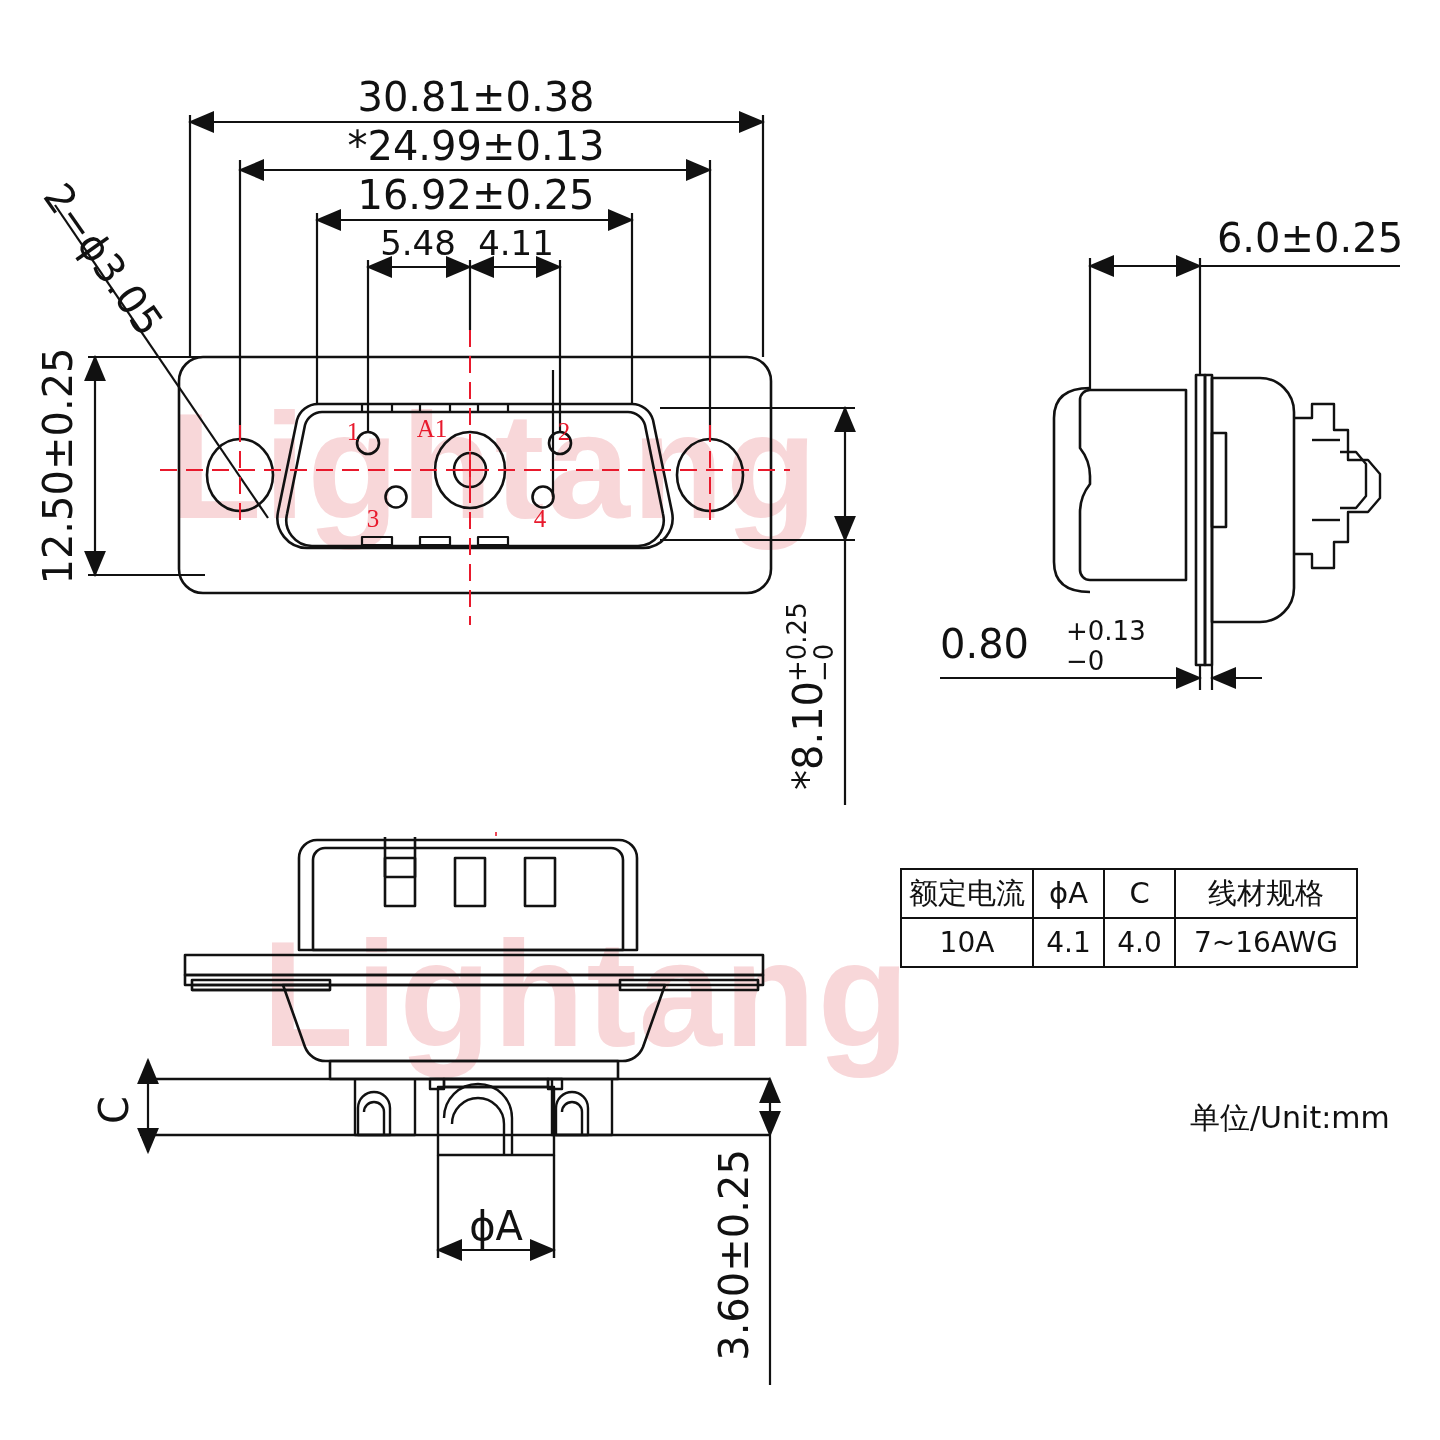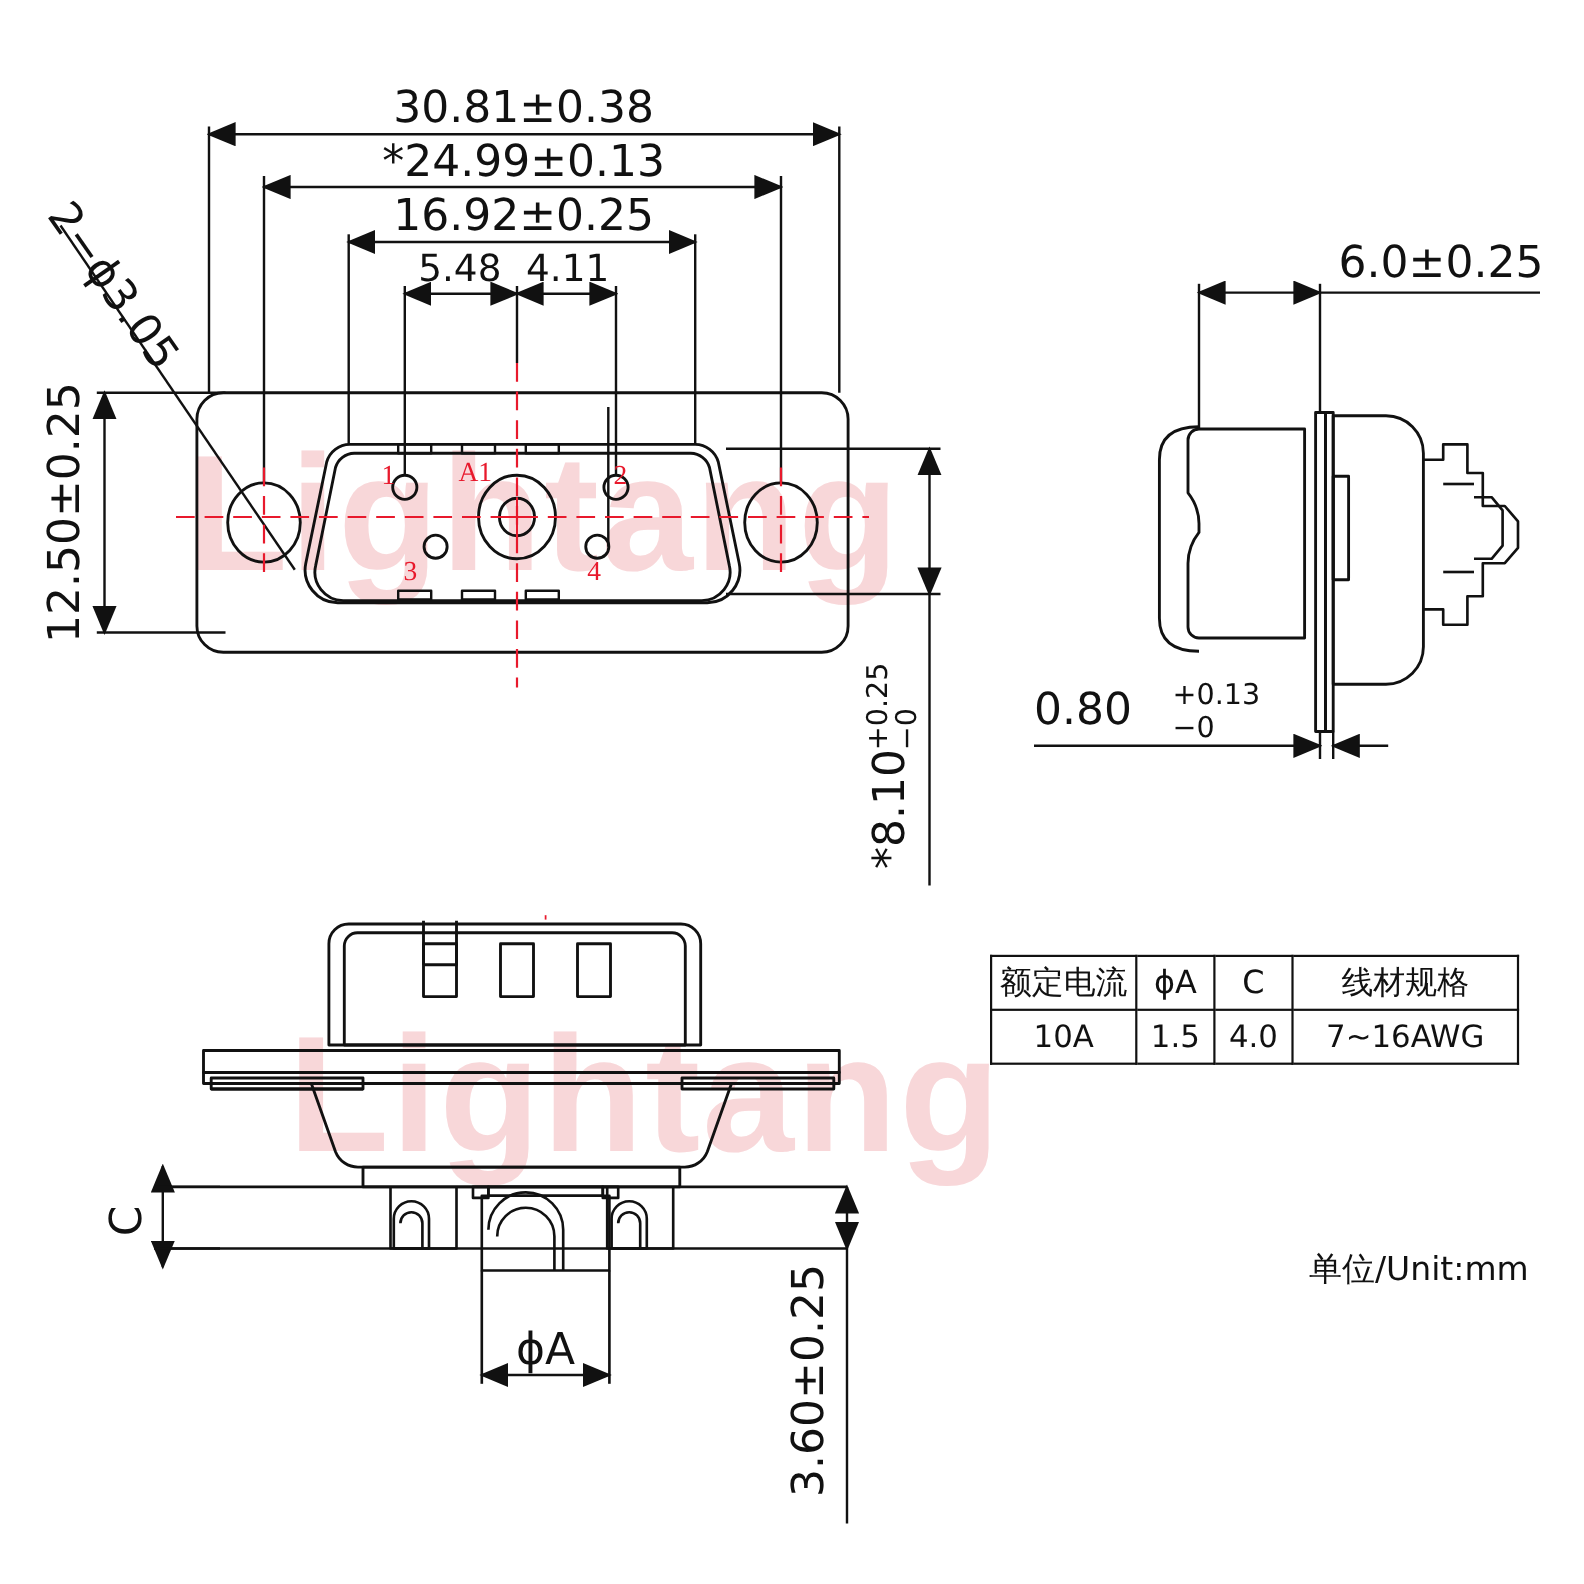--- a/index.html
+++ b/index.html
@@ -58,29 +58,28 @@
     color: #111111;
     font-size: 28px;
     padding: 0;
     height: 47px;
     line-height: 47px;
   }
   #spec-table th { font-size: 29px; }
   .c0 { width: 132px; }
   .c1 { width: 71px; }
   .c2 { width: 71px; }
-  .c3 { width: 205px; }
+  .c3 { width: 182px; }
   #unit-note {
     position: absolute;
     left: 1190px; top: 1098px;
     font-family: "DejaVu Sans", sans-serif;
     font-size: 30px;
     color: #111111;
     white-space: nowrap;
-    margin-top: 36px;
   }
 </style>
 </head>
 <body>
 
 <div id="page">
 
   <div class="wm" id="wm1">Lightang</div>
   <div class="wm" id="wm2">Lightang</div>
 
@@ -310,21 +309,21 @@
       <tr>
         <th class="c0">额定电流</th>
         <th class="c1">ϕA</th>
         <th class="c2">C</th>
         <th class="c3">线材规格</th>
       </tr>
     </thead>
     <tbody>
       <tr>
         <td>10A</td>
-        <td>1.5</td>
+        <td>4.1</td>
         <td>4.0</td>
         <td>7~16AWG</td>
       </tr>
     </tbody>
   </table>
 
   <div id="unit-note">单位/Unit:mm</div>
 
 </div>
 

